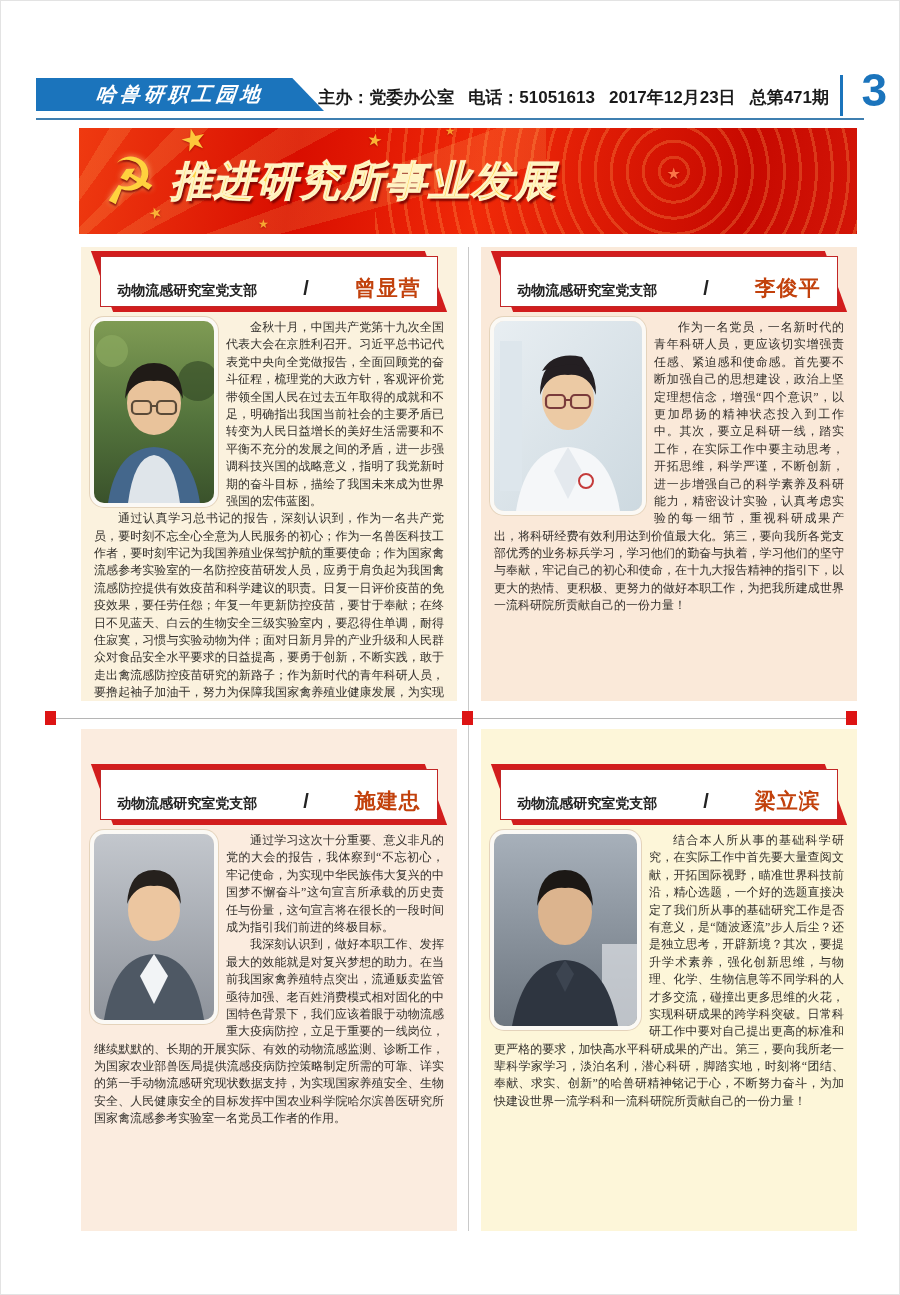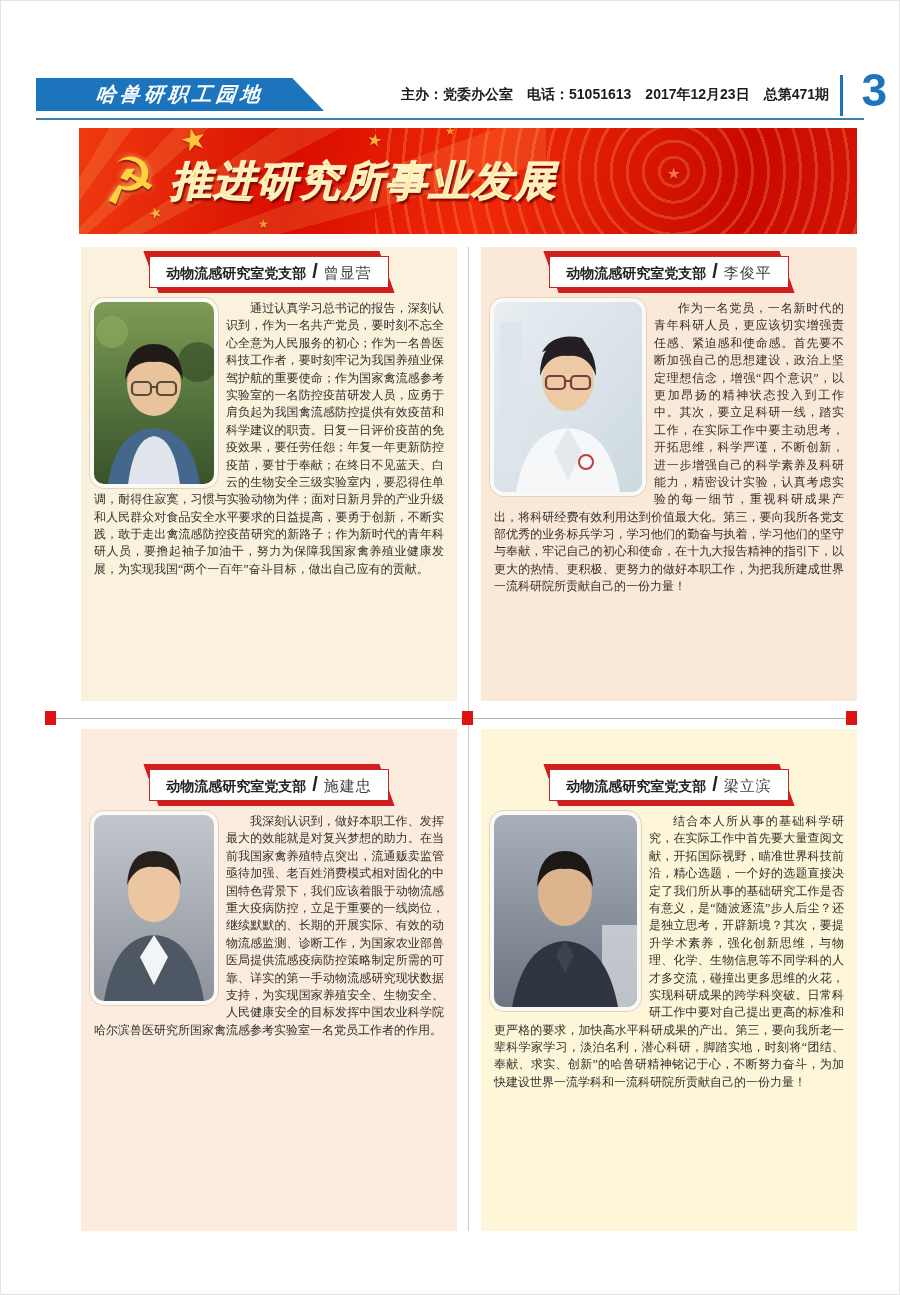--- a/index.html
+++ b/index.html
@@ -4,21 +4,21 @@
 <style>
   html,body{margin:0;padding:0;background:#ffffff;}
   .page{position:relative;width:900px;height:1295px;background:#fff;overflow:hidden;
         font-family:"Liberation Sans","DejaVu Sans",sans-serif;border:1px solid #e3e3e3;box-sizing:border-box;}
 
   
   .masthead{position:absolute;left:35px;top:77px;width:288px;height:33px;background:#1b74bc;
             clip-path:polygon(0 0,89% 0,100% 100%,0 100%);display:flex;align-items:center;justify-content:center;}
   .masthead span{color:#fff;font-family:"Liberation Serif","DejaVu Serif",serif;font-style:italic;
             font-weight:bold;font-size:20px;letter-spacing:4px;transform:skewX(-6deg);}
-  .pubinfo{position:absolute;right:70px;top:85px;font-size:14px;font-weight:bold;color:#1a1a1a;white-space:nowrap;}
+  .pubinfo{position:absolute;right:70px;top:85px;font-size:17px;font-weight:bold;color:#1a1a1a;white-space:nowrap;}
   .pubinfo span{margin-left:14px;}
   .pagenum-divider{position:absolute;right:56px;top:74px;width:3px;height:41px;background:#1b74bc;}
   .pagenum{position:absolute;right:12px;top:66px;font-size:46px;line-height:1;color:#1b74bc;font-weight:bold;}
   .header-rule{position:absolute;left:35px;right:35px;top:117px;height:2px;background:#3f7fb0;}
 
   
   .banner{position:absolute;left:78px;top:127px;width:778px;height:106px;overflow:hidden;
           background:linear-gradient(100deg,#ef3a10 0%,#d90e00 28%,#f02908 52%,#c70900 85%,#d31507 100%);}
   .banner::before{content:"";position:absolute;left:-10%;top:-40%;width:70%;height:200%;
           background:repeating-conic-gradient(from 235deg at 0% 105%,rgba(255,200,110,.16) 0 5deg,rgba(255,0,0,0) 5deg 13deg);}
@@ -48,25 +48,25 @@
   .panel{position:absolute;width:376px;box-sizing:border-box;padding:0 13px;overflow:hidden;}
   .panel.tl{left:80px;top:246px;height:454px;background:#fbf2de;}
   .panel.tr{left:480px;top:246px;height:454px;background:#fae9d9;}
   .panel.bl{left:80px;top:728px;height:502px;background:#fbecdf;}
   .panel.br{left:480px;top:728px;height:502px;background:#fdf6d9;}
 
   
   .badge{position:relative;width:max-content;margin:9px auto 12px;}
   .panel.bl .badge,.panel.br .badge{margin-top:40px;}
   .badge-bg{position:absolute;left:2px;right:2px;top:-5px;bottom:-5px;background:#d21d1d;transform:skewX(20deg);}
-  .badge-box{position:relative;background:#fff;border:1px solid #c22626;padding:3px 16px 4px;white-space:nowrap;
-             display:flex;align-items:baseline;}
+  .badge-box{position:relative;background:#fff;border:1px solid #c22626;padding:17px 16px 4px;white-space:nowrap;
+             display:flex;align-items:baseline;gap:40px;}
   .badge-dept{font-size:14px;font-weight:bold;color:#222;}
   .badge-slash{font-size:20px;font-weight:bold;color:#222;margin:0 6px;}
-  .badge-author{font-size:15px;font-weight:normal;color:#404040;letter-spacing:1px;}
+  .badge-author{font-size:21px;font-weight:bold;color:#c2410c;letter-spacing:1px;}
 
   
   .article-text{font-family:"Liberation Serif","DejaVu Serif",serif;font-size:12px;line-height:1.45;
                 color:#33302c;text-align:justify;text-justify:inter-character;}
   .article-text p{margin:0;text-indent:2em;}
   .photo{float:left;margin:2px 12px 4px 0;border-radius:10px;overflow:hidden;
          box-shadow:0 0 0 4px rgba(255,255,255,.85),0 0 0 5px #e4d3bb;}
   .photo svg{display:block;}
   .panel.tl .photo{width:120px;height:182px;}
   .panel.tr .photo{width:148px;height:190px;}
@@ -131,20 +131,21 @@
           <circle cx="104" cy="60" r="20" fill="#2f4423" opacity=".6"></circle>
           <path d="M14,182 Q22,128 60,126 Q98,128 106,182 Z" fill="#44678c"></path>
           <path d="M34,182 Q40,136 60,134 Q80,136 86,182 Z" fill="#dfe5ea"></path>
           <ellipse cx="60" cy="82" rx="27" ry="32" fill="#e9c39b"></ellipse>
           <path d="M31,78 Q33,42 60,42 Q87,42 89,78 Q80,58 60,60 Q40,58 31,78 Z" fill="#201b17"></path>
           <rect x="38" y="80" width="19" height="13" rx="4" fill="none" stroke="#5a4a38" stroke-width="2.2"></rect>
           <rect x="63" y="80" width="19" height="13" rx="4" fill="none" stroke="#5a4a38" stroke-width="2.2"></rect>
           <line x1="57" y1="85" x2="63" y2="85" stroke="#5a4a38" stroke-width="2"></line>
         </svg>
       </div>
+      <p>金秋十月，中国共产党第十九次全国代表大会在京胜利召开。习近平总书记代表党中央向全党做报告，全面回顾党的奋斗征程，梳理党的大政方针，客观评价党带领全国人民在过去五年取得的成就和不足，明确指出我国当前社会的主要矛盾已转变为人民日益增长的美好生活需要和不平衡不充分的发展之间的矛盾，进一步强调科技兴国的战略意义，指明了我党新时期的奋斗目标，描绘了我国未来成为世界强国的宏伟蓝图。</p>
       <p>通过认真学习总书记的报告，深刻认识到，作为一名共产党员，要时刻不忘全心全意为人民服务的初心；作为一名兽医科技工作者，要时刻牢记为我国养殖业保驾护航的重要使命；作为国家禽流感参考实验室的一名防控疫苗研发人员，应勇于肩负起为我国禽流感防控提供有效疫苗和科学建议的职责。日复一日评价疫苗的免疫效果，要任劳任怨；年复一年更新防控疫苗，要甘于奉献；在终日不见蓝天、白云的生物安全三级实验室内，要忍得住单调，耐得住寂寞，习惯与实验动物为伴；面对日新月异的产业升级和人民群众对食品安全水平要求的日益提高，要勇于创新，不断实践，敢于走出禽流感防控疫苗研究的新路子；作为新时代的青年科研人员，要撸起袖子加油干，努力为保障我国家禽养殖业健康发展，为实现我国“两个一百年”奋斗目标，做出自己应有的贡献。</p>
     </div>
   </div>
 
   <div class="panel tr">
     <div class="badge">
       <div class="badge-bg"></div>
       <div class="badge-box">
         <span class="badge-dept">动物流感研究室党支部</span>
         <span class="badge-slash">/</span>
@@ -195,20 +196,21 @@
                 <stop offset="1" stop-color="#8e939b"></stop>
           </linearGradient>
             </defs>
           <rect width="120" height="186" fill="url(#g3)"></rect>
           <path d="M10,186 Q20,122 60,120 Q100,122 110,186 Z" fill="#4e5864"></path>
           <path d="M60,120 L46,142 L60,170 L74,142 Z" fill="#f2f4f6"></path>
           <ellipse cx="60" cy="76" rx="26" ry="31" fill="#ecc6a0"></ellipse>
           <path d="M33,70 Q35,36 60,36 Q85,36 87,70 Q78,50 60,52 Q42,50 33,70 Z" fill="#26211d"></path>
         </svg>
       </div>
+      <p>通过学习这次十分重要、意义非凡的党的大会的报告，我体察到“不忘初心，牢记使命，为实现中华民族伟大复兴的中国梦不懈奋斗”这句宣言所承载的历史责任与份量，这句宣言将在很长的一段时间成为指引我们前进的终极目标。</p>
       <p>我深刻认识到，做好本职工作、发挥最大的效能就是对复兴梦想的助力。在当前我国家禽养殖特点突出，流通贩卖监管亟待加强、老百姓消费模式相对固化的中国特色背景下，我们应该着眼于动物流感重大疫病防控，立足于重要的一线岗位，继续默默的、长期的开展实际、有效的动物流感监测、诊断工作，为国家农业部兽医局提供流感疫病防控策略制定所需的可靠、详实的第一手动物流感研究现状数据支持，为实现国家养殖安全、生物安全、人民健康安全的目标发挥中国农业科学院哈尔滨兽医研究所国家禽流感参考实验室一名党员工作者的作用。</p>
     </div>
   </div>
 
   <div class="panel br">
     <div class="badge">
       <div class="badge-bg"></div>
       <div class="badge-box">
         <span class="badge-dept">动物流感研究室党支部</span>
         <span class="badge-slash">/</span>

